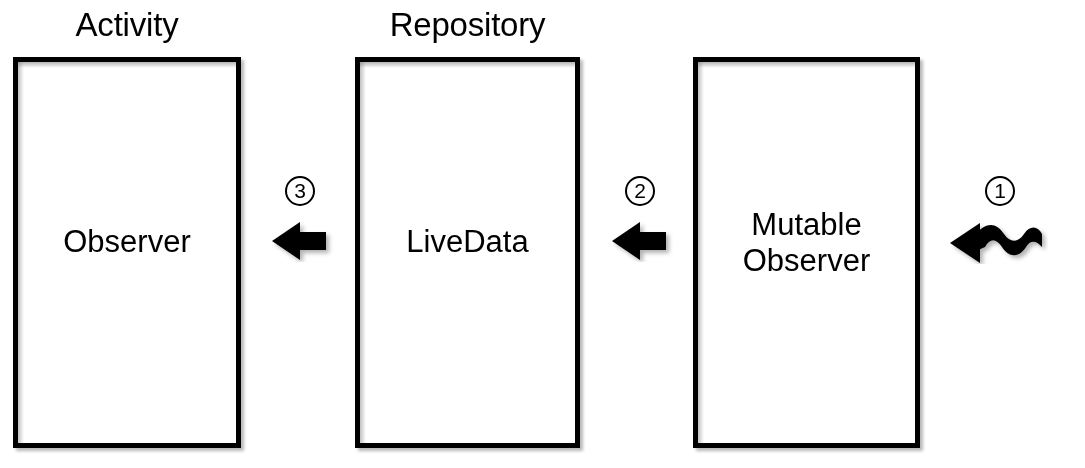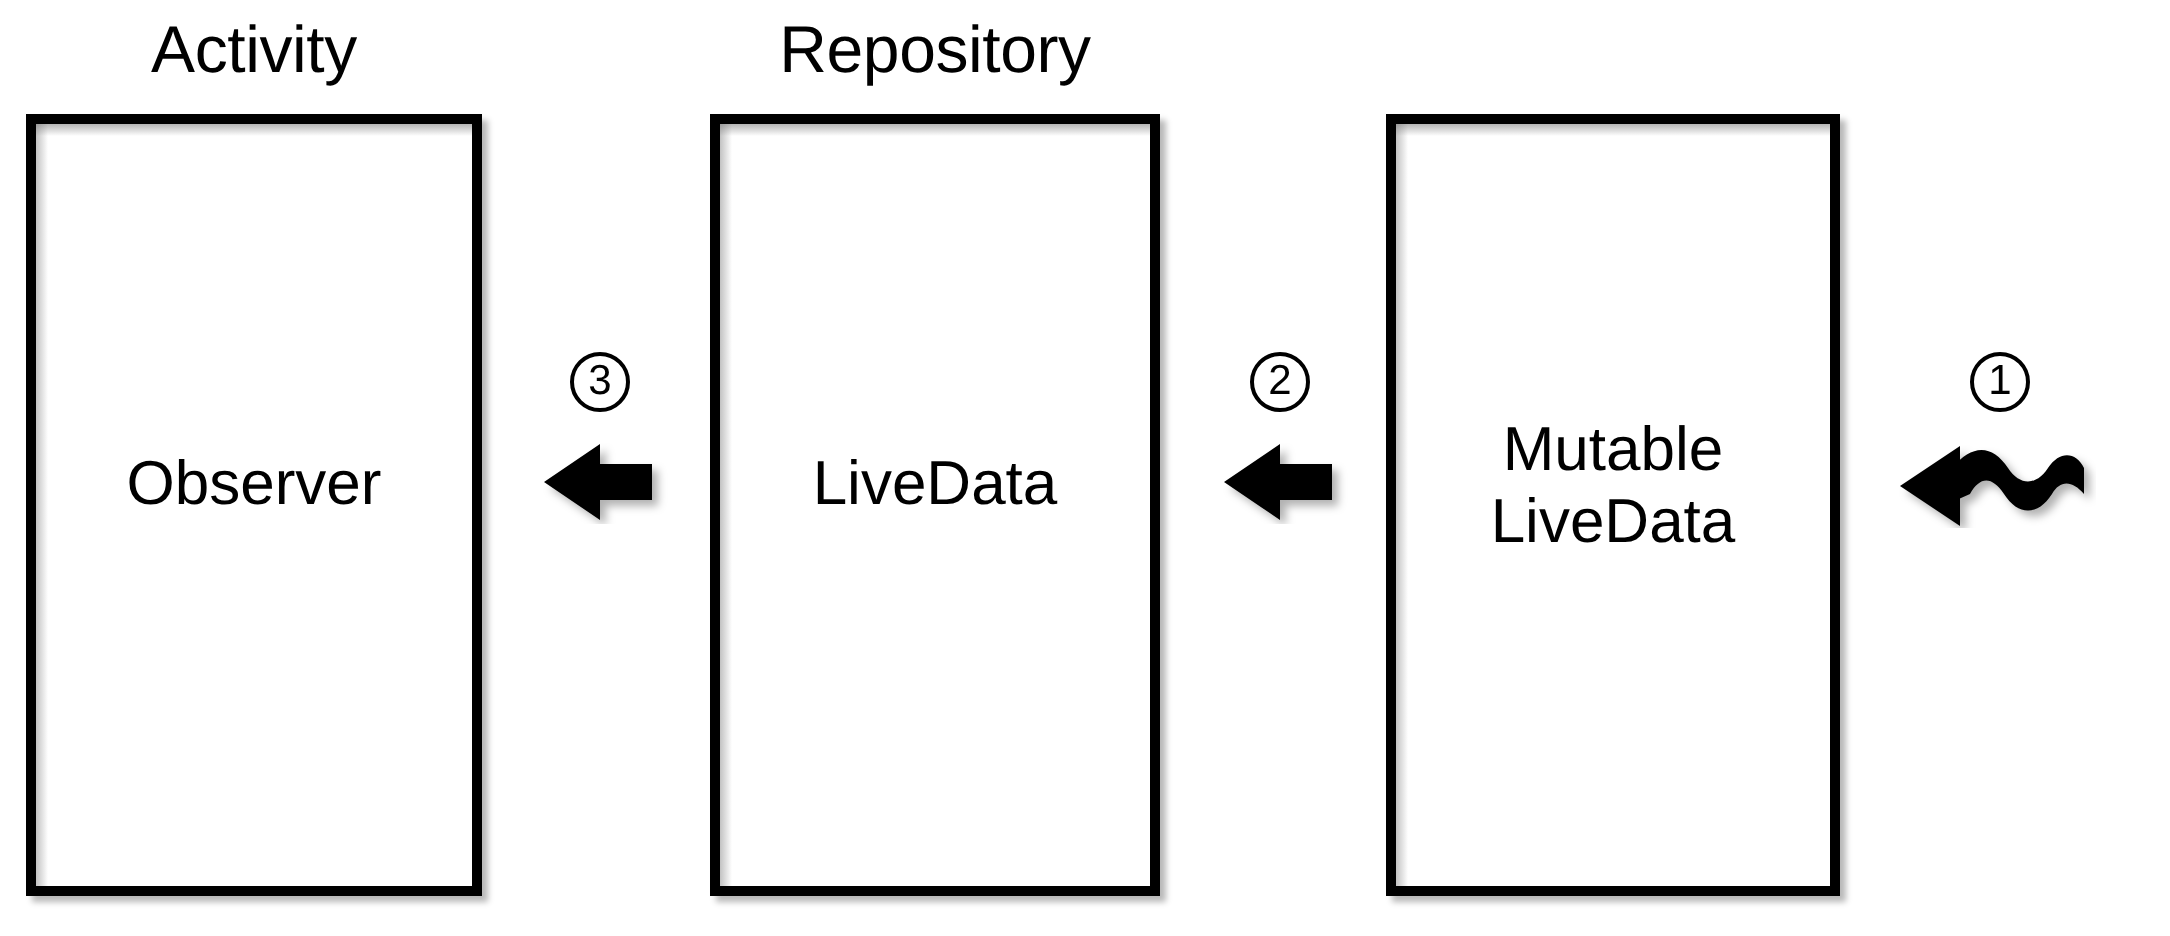--- a/index.html
+++ b/index.html
@@ -147,21 +147,21 @@
       </defs>
       <path filter="url(#sh2)" d="M 20 21 L 48 2 L 48 12 L 74 12 L 74 30 L 48 30 L 48 40 Z" fill="#000000"></path>
     </svg>
   </div>
 
 
   <div class="box" style="left:693px; width:227px;">
     <span class="box-inner-shade"></span>
     <span class="box-inner-shade-left"></span>
     <div class="box-label double">Mutable
-LiveData</div>
+Observer</div>
   </div>
 
   <div class="arrow-group" style="left:948px; top:176px; width:100px;">
     <div class="step-circle" style="left:52px;">1</div>
     <svg class="arrow-svg" width="100" height="44" viewBox="0 0 100 44">
       <defs>
         <filter id="sh1" x="-30%" y="-30%" width="180%" height="180%">
           <feDropShadow dx="3" dy="3" stdDeviation="2" flood-color="#000000" flood-opacity="0.3"></feDropShadow>
         </filter>
       </defs>

